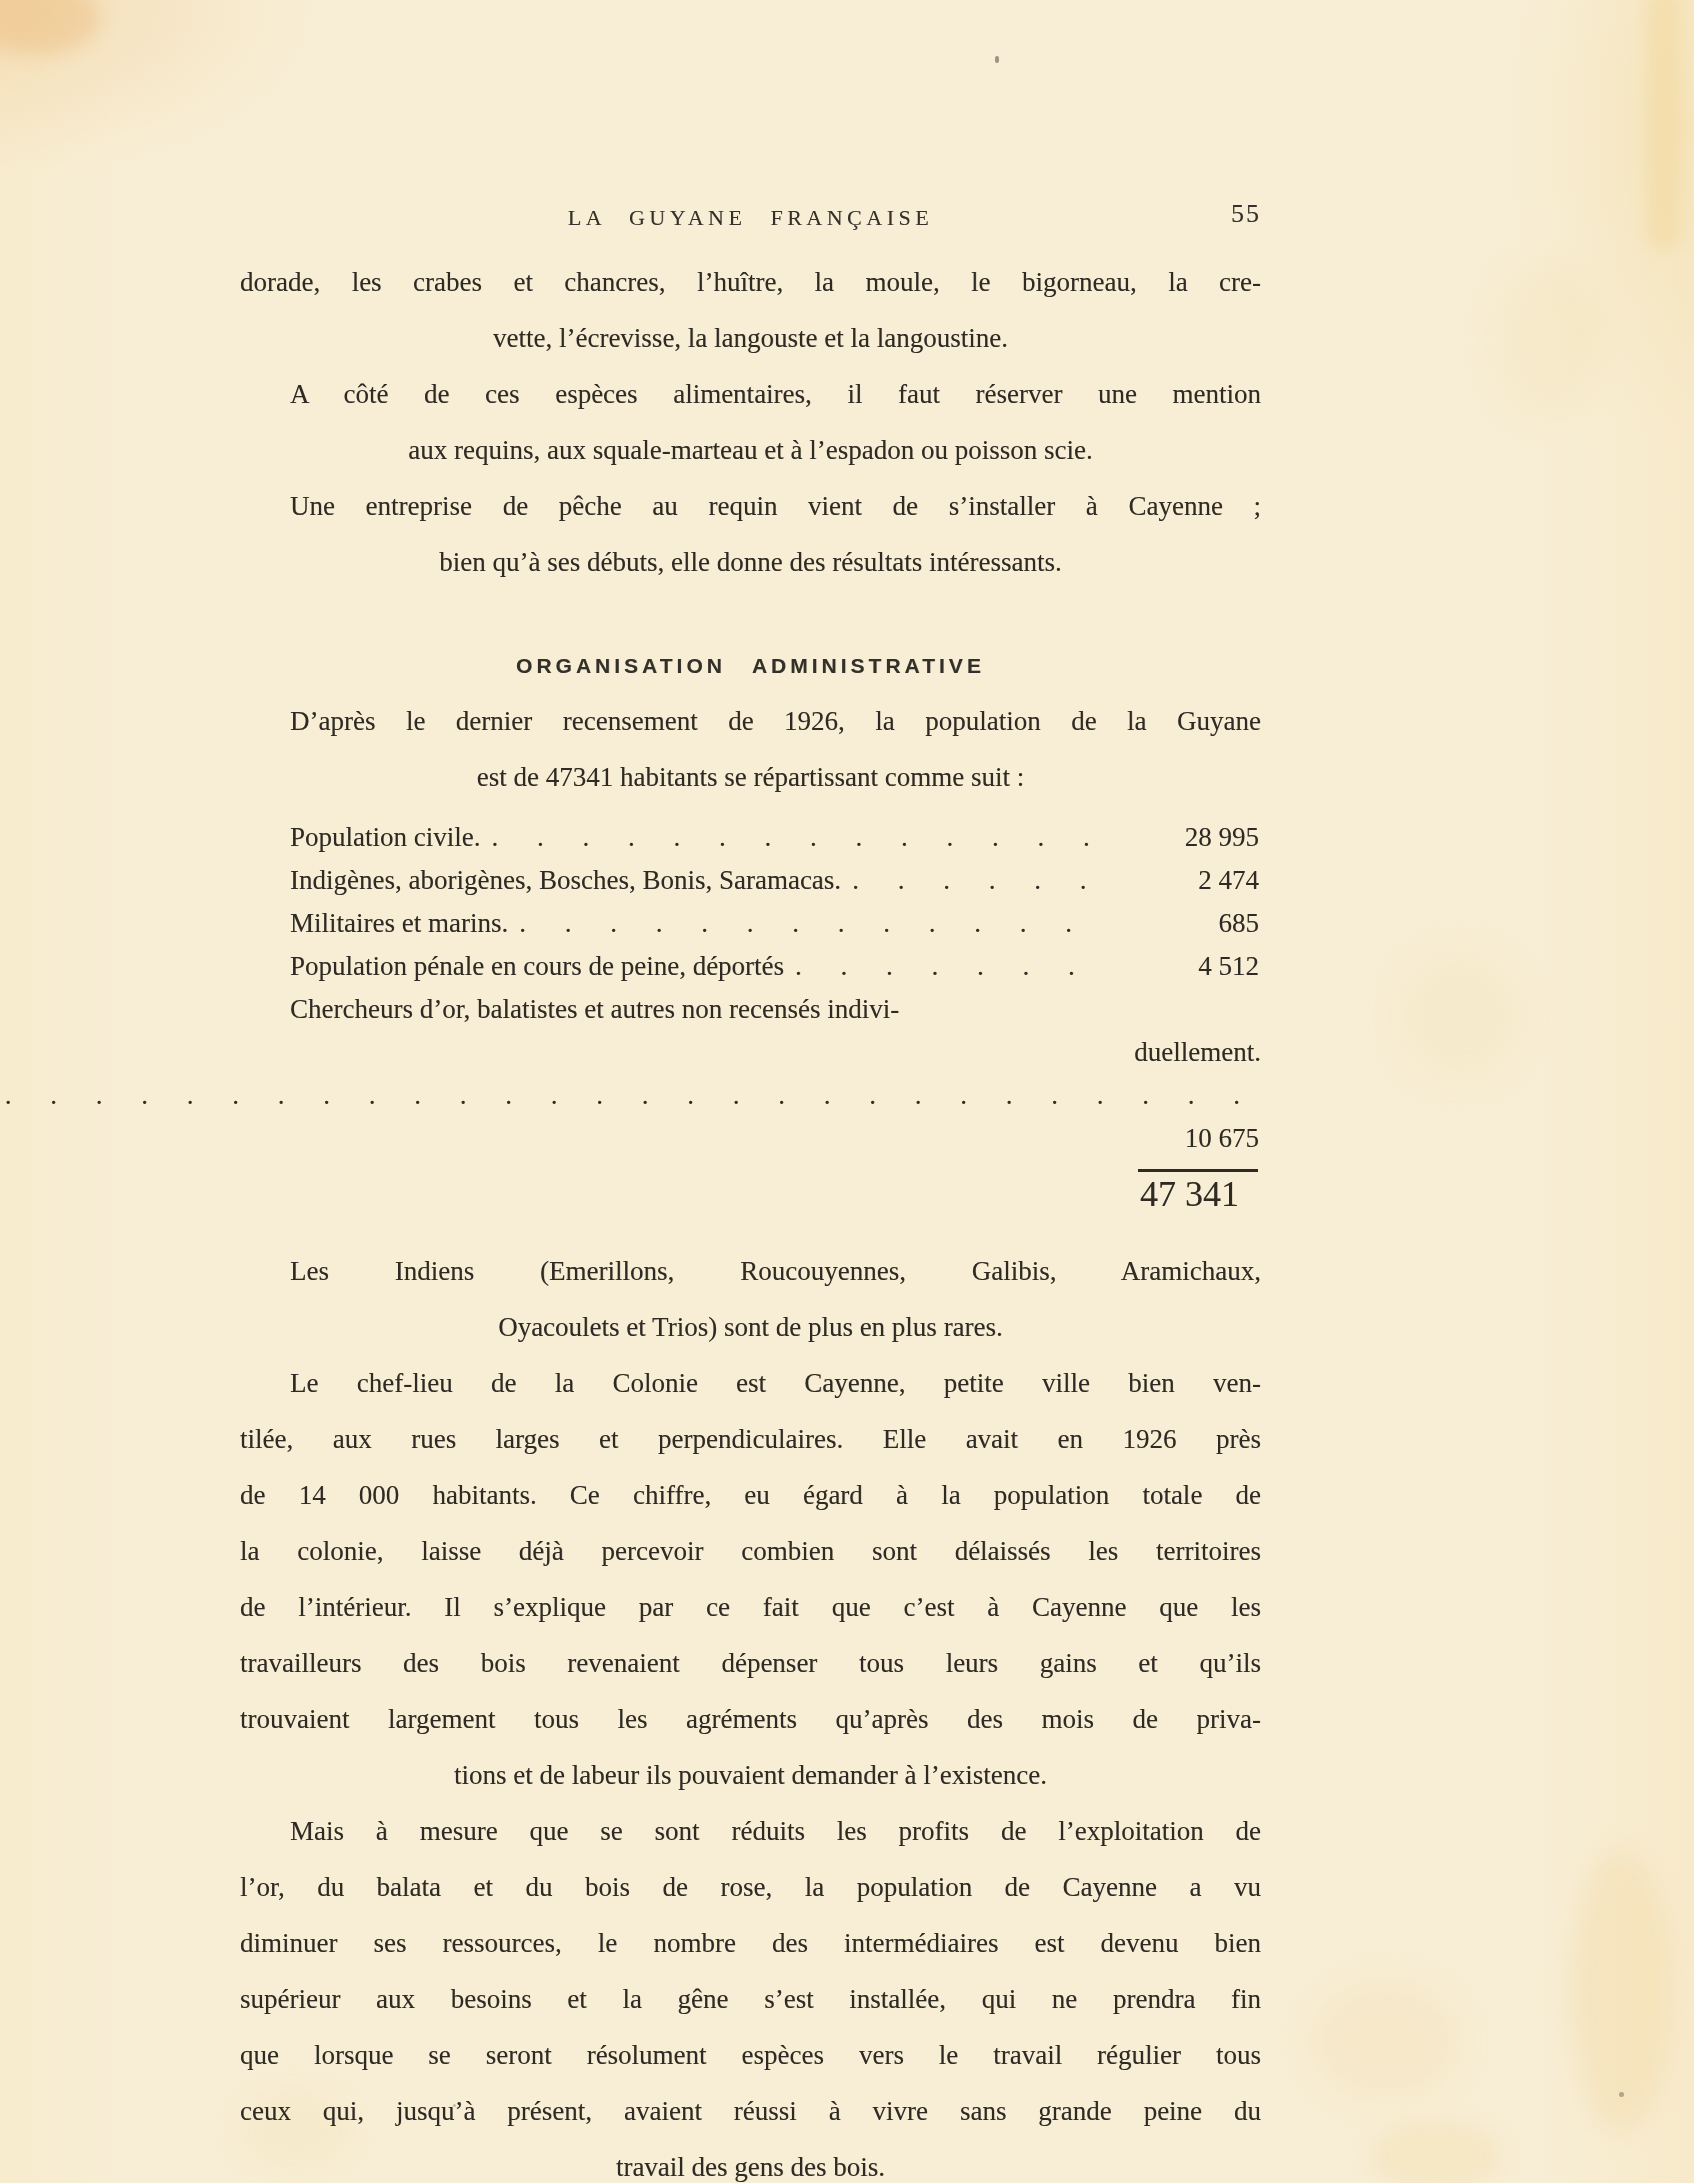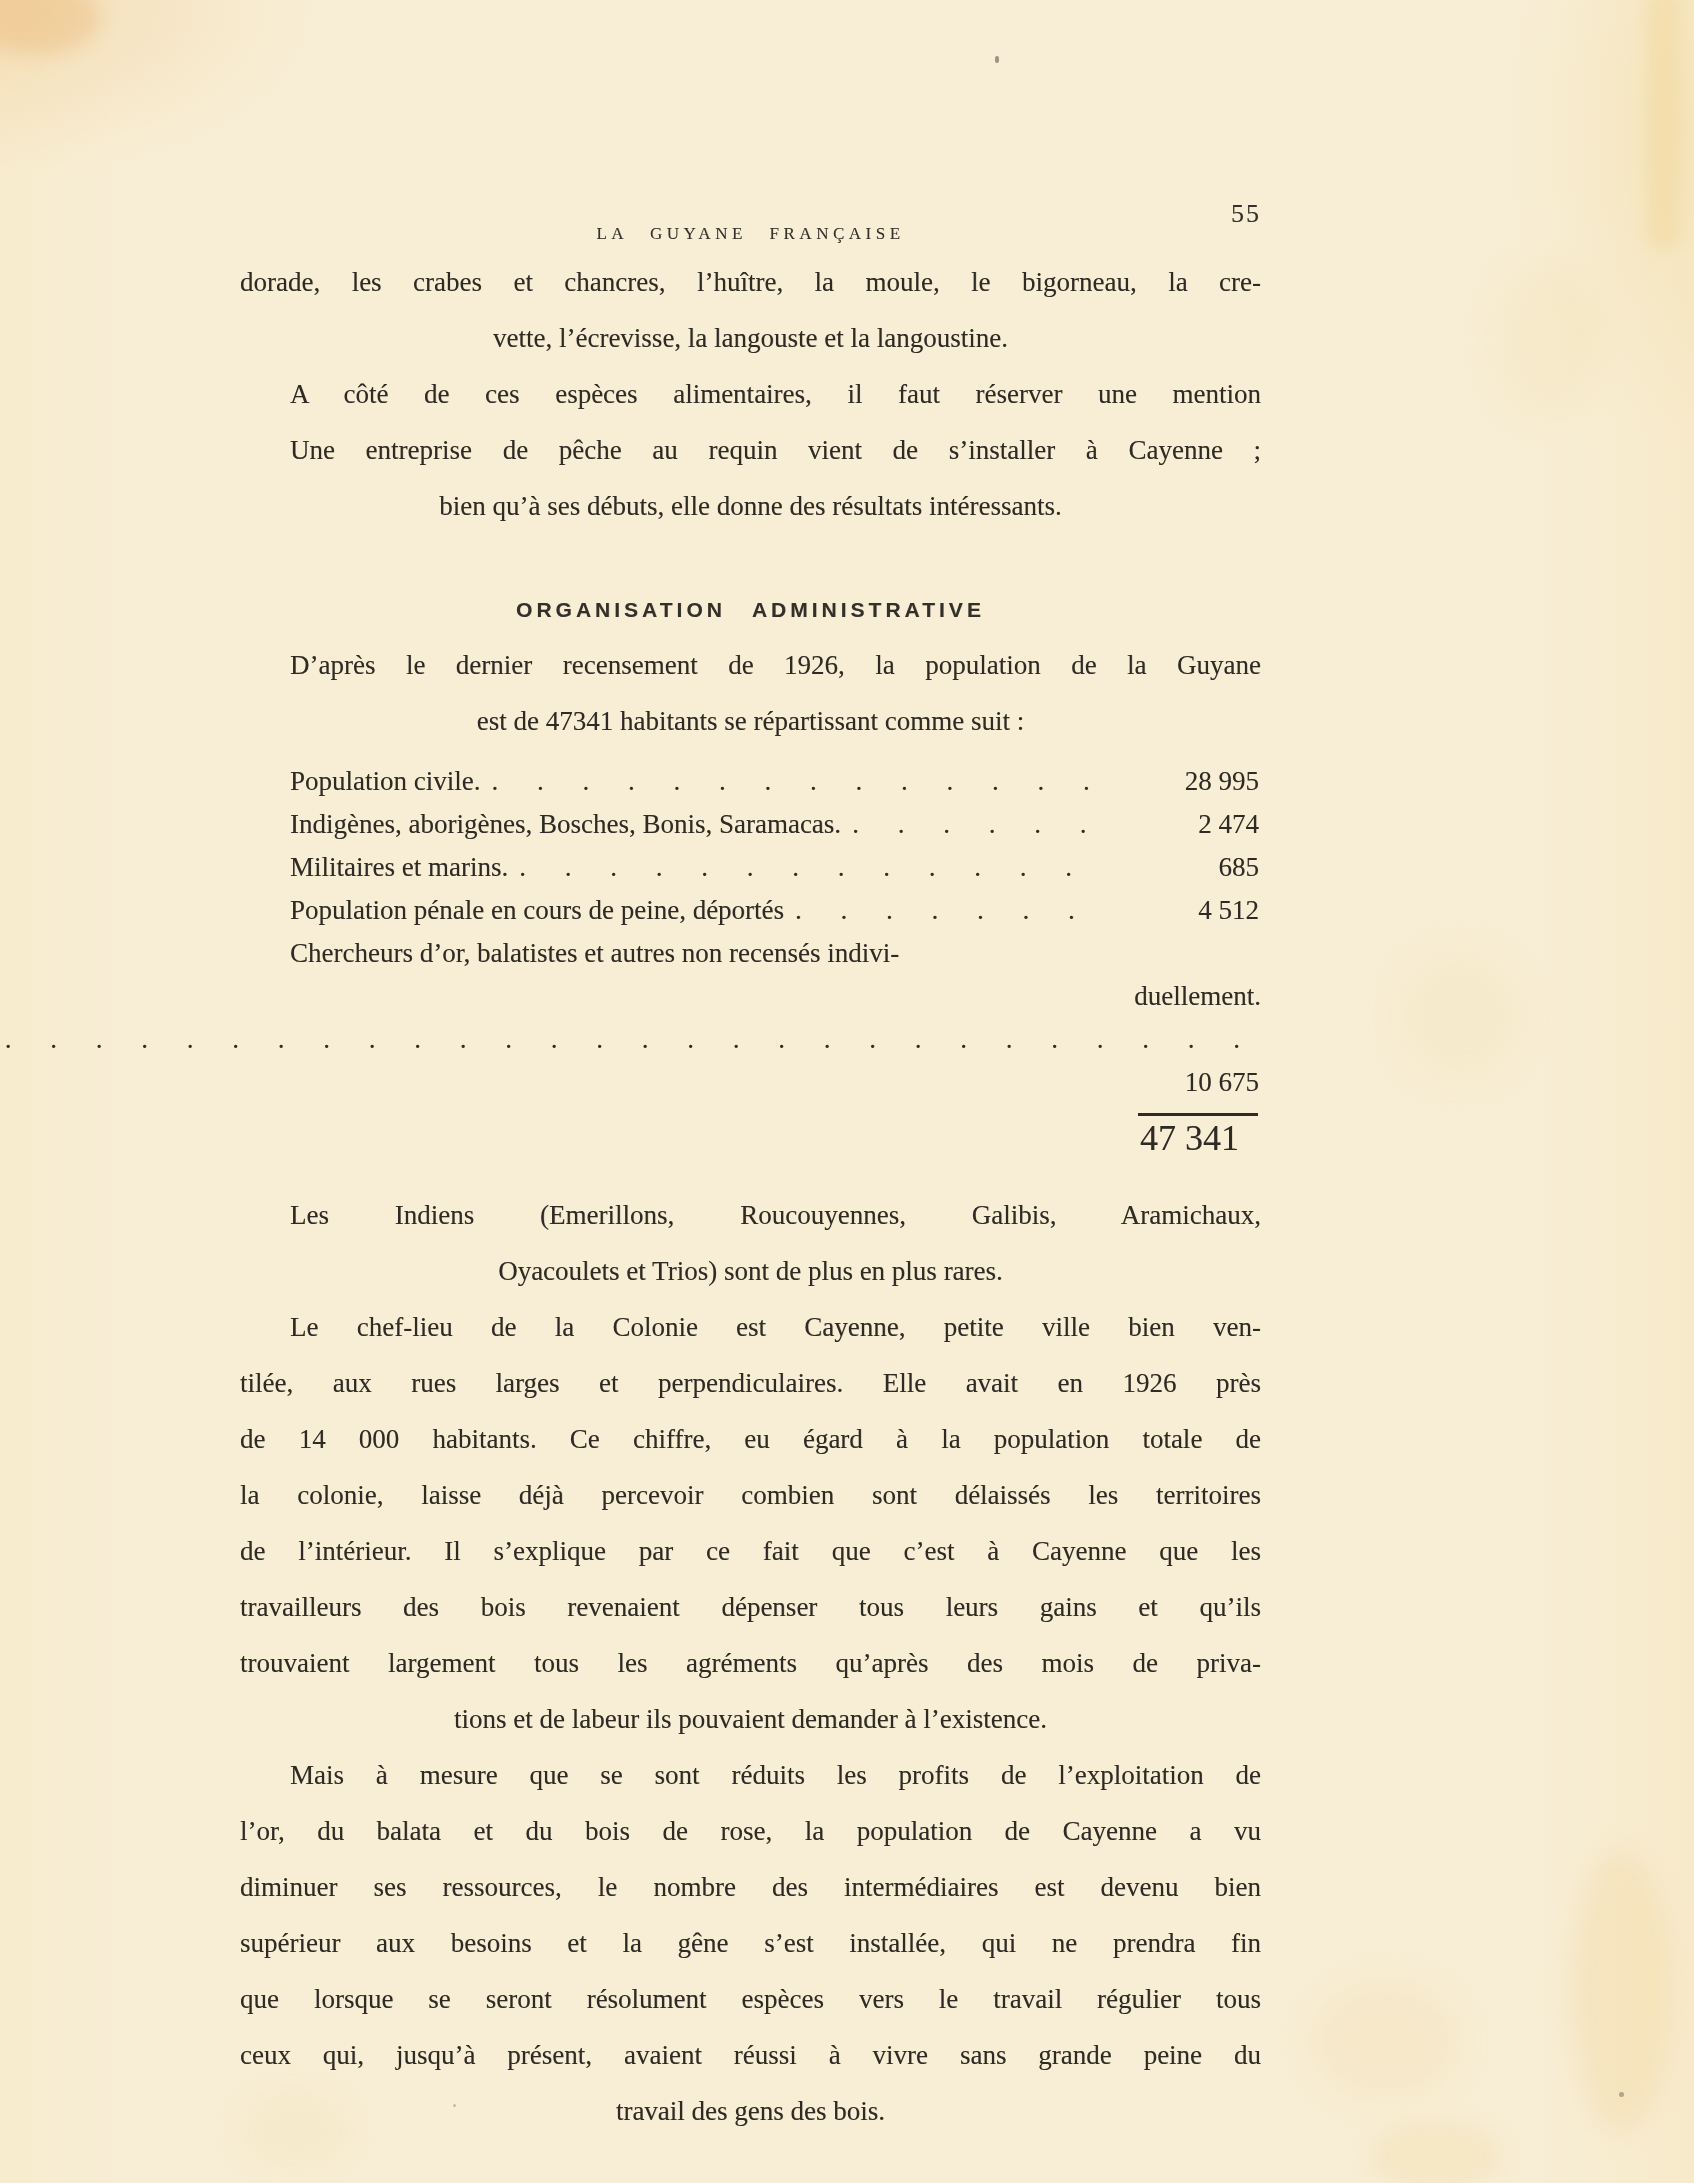--- a/index.html
+++ b/index.html
@@ -31,22 +31,22 @@
   .speck.k1{left:995px;top:56px;width:3.5px;height:6.5px;}
   .speck.k2{left:1619px;top:2092px;width:4.5px;height:4.5px;background:rgba(110,104,92,0.5);}
   .speck.k3{left:453px;top:2104px;width:3px;height:3px;background:rgba(120,112,98,0.4);}
 
   .column{position:absolute;left:240px;top:203px;width:1021px;}
 
   
   .runhead{position:relative;height:30px;margin-bottom:27.5px;}
   .runtitle{
     position:absolute;left:0;right:0;text-align:center;
-    font-size:17px;letter-spacing:4.5px;word-spacing:14px;
-    color:#35312a;line-height:30px;margin-top:16px;
+    font-size:22px;letter-spacing:4.5px;word-spacing:14px;
+    color:#35312a;line-height:30px;
   }
   .pagenum{
     position:absolute;right:0;top:-4px;
     font-size:26px;letter-spacing:2px;color:#35312a;line-height:30px;
   }
 
   
   .line{font-size:27px;line-height:43px;white-space:normal;margin-top:13px;}
   .jl{text-align:justify;text-align-last:justify;}
   .ll{text-align:center;}
@@ -98,20 +98,21 @@
       <div class="runtitle ink">LA GUYANE FRANÇAISE</div>
       <div class="pagenum ink">55</div>
     </div>
 
     <div class="parablock">
       <div class="line jl ink">dorade, les crabes et chancres, l’huître, la moule, le bigorneau, la cre-</div>
       <div class="line ll ink">vette, l’écrevisse, la langouste et la langoustine.</div>
     </div>
     <div class="parablock">
       <div class="line jl ind ink">A côté de ces espèces alimentaires, il faut réserver une mention</div>
+      <div class="line ll ink">aux requins, aux squale-marteau et à l’espadon ou poisson scie.</div>
     </div>
     <div class="parablock">
       <div class="line jl ind ink">Une entreprise de pêche au requin vient de s’installer à Cayenne ;</div>
       <div class="line ll ink">bien qu’à ses débuts, elle donne des résultats intéressants.</div>
     </div>
 
     <div class="secheading ink">ORGANISATION ADMINISTRATIVE</div>
 
     <div class="parablock aftersec">
       <div class="line jl ind ink">D’après le dernier recensement de 1926, la population de la Guyane</div>

